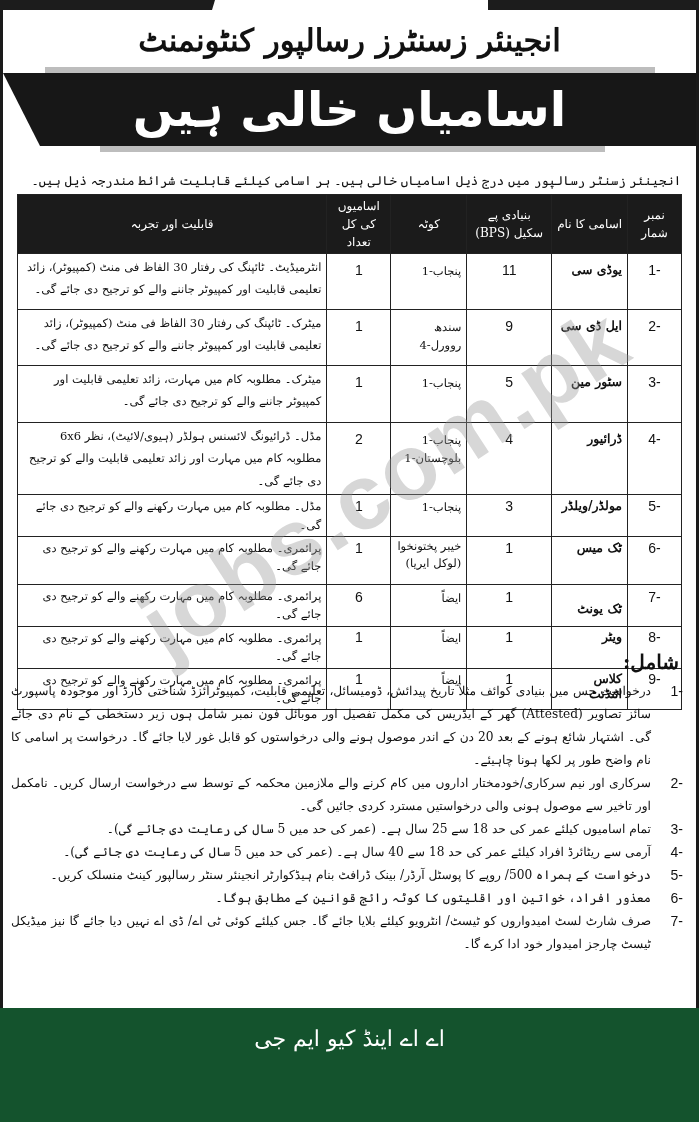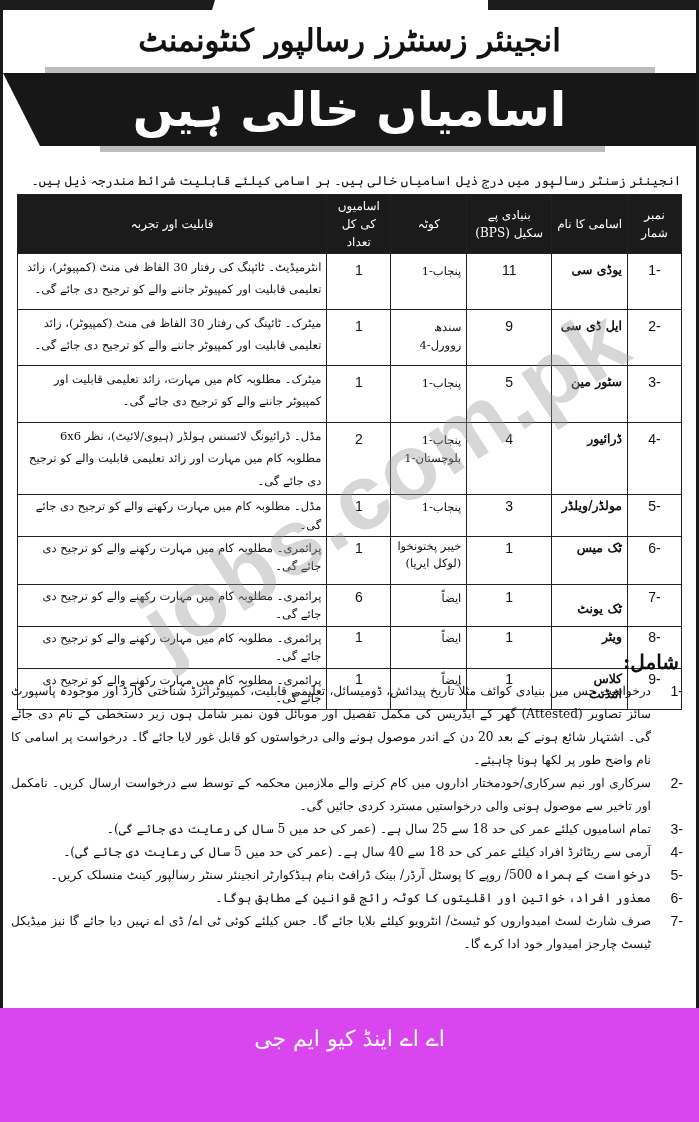--- a/index.html
+++ b/index.html
@@ -19,21 +19,21 @@
   table.jobs td.num { text-align:center; font-family:"Liberation Sans", sans-serif; font-size:14px; padding-top:8px; direction:ltr; }
   table.jobs td.post { text-align:right; font-size:12.5px; font-weight:bold; padding-top:8px; }
   table.jobs td.quota { font-size:11.5px; padding-top:8px; line-height:1.6; }
   table.jobs td.qual { text-align:right; line-height:1.95; font-size:11.5px; }
   .watermark { position:absolute; left:105px; top:430px; font-family:"Liberation Sans", sans-serif; font-weight:bold; font-size:92px; color:rgba(150,150,150,0.38); transform:rotate(-33deg); transform-origin:center; pointer-events:none; letter-spacing:2px; }
   .conditions-title { position:absolute; top:650px; right:20px; font-family:"DejaVu Serif", serif; font-size:20px; font-weight:bold; direction:rtl; }
   .conditions { position:absolute; top:680px; right:16px; width:672px; direction:rtl; font-family:"DejaVu Serif", serif; font-size:12.2px; line-height:23px; }
   .cond { display:flex; flex-direction:row; align-items:flex-start; margin-bottom:0; }
   .cond .n { width:32px; flex:0 0 32px; text-align:right; font-family:"Liberation Sans", sans-serif; font-size:14px; direction:ltr; }
   .cond .t { flex:1; text-align:justify; text-align-last:right; }
-  .footer { position:absolute; left:0; top:1008px; width:699px; height:114px; background:#d946ef; }
+  .footer { position:absolute; left:0; top:1008px; width:699px; height:114px; background:#14532d; }
   .footer .l1, .footer .l2 { position:absolute; left:0; width:699px; text-align:center; color:#fff; direction:rtl; font-family:"DejaVu Serif", serif; font-size:22px; }
   .footer .l1 { top:18px; }
   .footer .l2 { top:58px; font-size:23px; }
 </style>
 </head>
 <body>
 
 <div class="page"></div>
 <div class="topbar"></div>
 <div class="toptab"></div>

